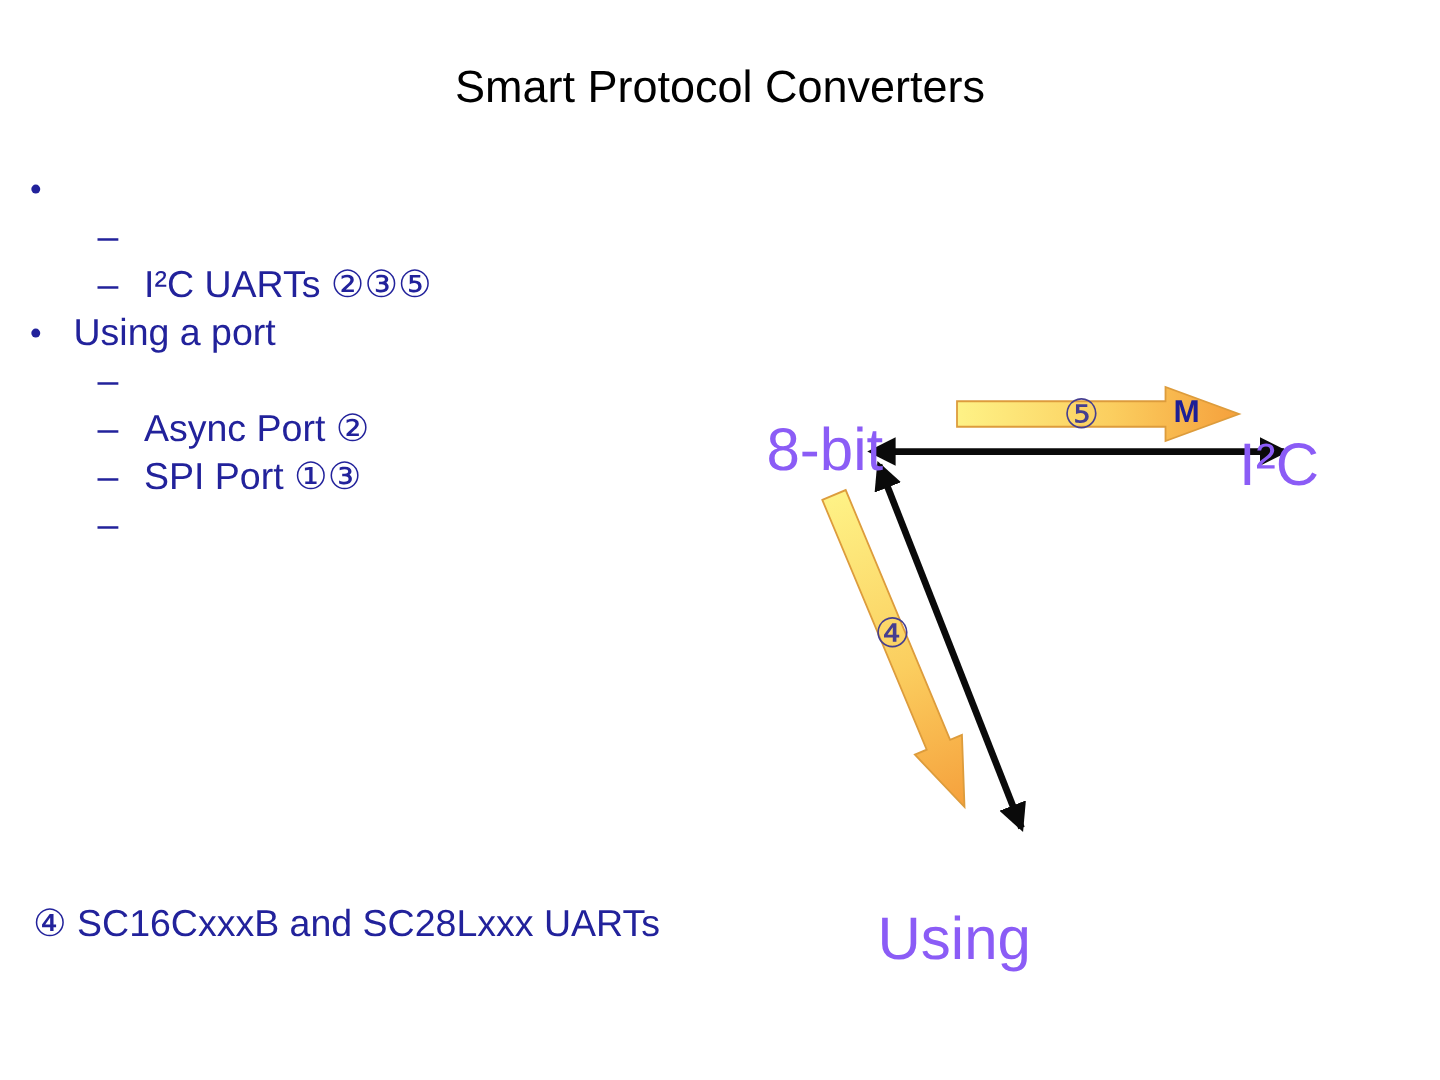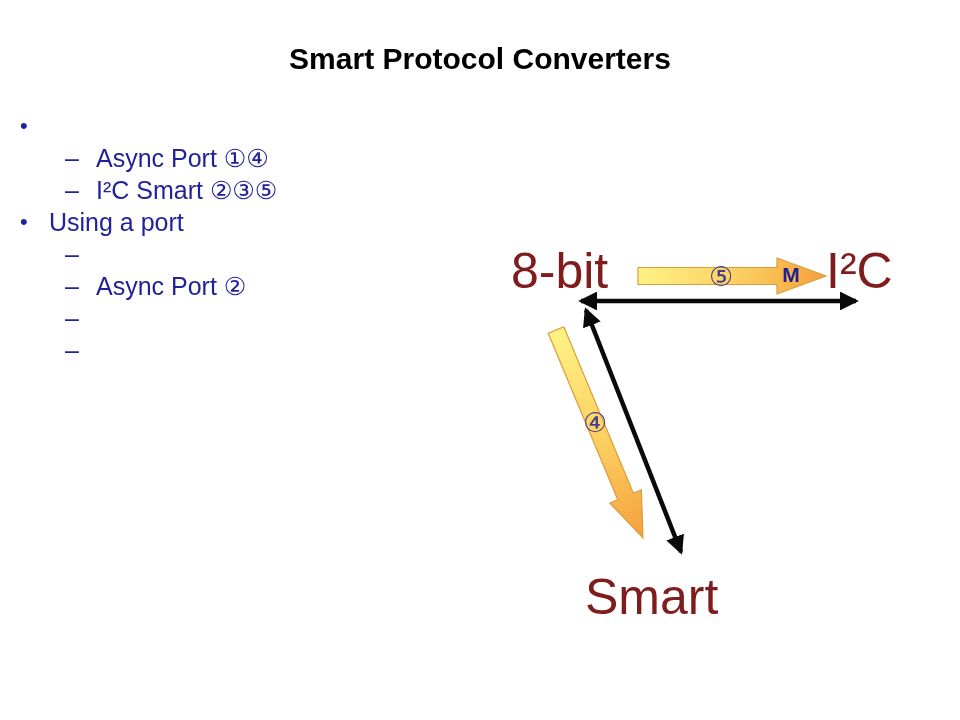--- a/index.html
+++ b/index.html
@@ -3,37 +3,37 @@
 <meta charset="utf-8">
 <style>
   html,body{margin:0;padding:0;}
   body{
     width:960px;height:720px;position:relative;background:#ffffff;
     font-family:"Liberation Sans","DejaVu Sans",sans-serif;
     overflow:hidden;
   }
   .title{
     position:absolute;top:42px;left:0;width:960px;
-    text-align:center;font-size:30px;font-weight:700;color:#000000;
+    text-align:center;font-size:30px;font-weight:400;color:#000000;
     letter-spacing:0px;
   }
   .bullet-list{position:absolute;left:0;top:110px;width:500px;color:#22229B;}
   .row{display:flex;height:32px;line-height:32px;font-size:25px;}
   .row.lvl1{padding-left:20px;}
   .row.lvl1 .marker{width:29px;font-size:22px;}
   .row.lvl2{padding-left:65px;}
   .row.lvl2 .marker{width:31px;}
   .footnotes{
     position:absolute;left:22px;top:600px;width:560px;
     font-size:25px;line-height:32px;color:#22229B;
   }
   .diagram-svg{position:absolute;left:0;top:0;}
-  .node-label{position:absolute;font-size:50px;color:#7f1d1d;white-space:nowrap;}
+  .node-label{position:absolute;font-size:40px;color:#8b5cf6;white-space:nowrap;margin-top:36px;}
   .label-8bit{left:511px;top:242px;}
-  .label-i2c{left:826px;top:242px;}
+  .label-i2c{left:826px;top:252px;}
   .label-async{left:585px;top:568px;}
   .badge{
     position:absolute;width:38px;text-align:center;
     font-size:27px;color:#453E90;font-family:"DejaVu Sans",sans-serif;
   }
   .badge-5{left:702px;top:261px;}
   .badge-4{left:576px;top:407px;}
   .master-label{
     position:absolute;left:778px;top:263px;width:26px;text-align:center;
     font-size:21px;font-weight:700;color:#1E1E96;
@@ -43,39 +43,39 @@
 <body>
 
 <div class="title">Smart Protocol Converters</div>
 
 <div class="bullet-list">
   <div class="row lvl1">
     <span class="marker">•</span>
   </div>
   <div class="row lvl2">
     <span class="marker">–</span>
-    <span>Async Port ①④</span>
   </div>
   <div class="row lvl2">
     <span class="marker">–</span>
-    <span>I²C Smart ②③⑤</span>
+    <span>I²C UARTs ②③⑤</span>
   </div>
   <div class="row lvl1">
     <span class="marker">•</span>
     <span>Using a port</span>
   </div>
   <div class="row lvl2">
     <span class="marker">–</span>
   </div>
   <div class="row lvl2">
     <span class="marker">–</span>
     <span>Async Port ②</span>
   </div>
   <div class="row lvl2">
     <span class="marker">–</span>
+    <span>SPI Port ①③</span>
   </div>
   <div class="row lvl2">
     <span class="marker">–</span>
   </div>
 </div>
 
 <svg class="diagram-svg" width="960" height="720" viewBox="0 0 960 720" xmlns="http://www.w3.org/2000/svg">
   <defs>
     <linearGradient id="gradH" gradientUnits="userSpaceOnUse" x1="638" y1="276" x2="826" y2="276">
       <stop offset="0" stop-color="#FEF286"></stop>
@@ -96,20 +96,21 @@
 
   <polygon points="548.2,333.3 563.8,326.7 633.4,493.2 641.3,489.9 643,538 609.9,503.1 617.8,499.8" fill="url(#gradD)" stroke="#DD9C3C" stroke-width="1.2"></polygon>
 
   <line x1="581" y1="301" x2="856" y2="301" stroke="#0A0A0A" stroke-width="4.5" marker-start="url(#arr)" marker-end="url(#arr)"></line>
 
   <line x1="586" y1="310" x2="681" y2="552" stroke="#0A0A0A" stroke-width="4.5" marker-start="url(#arr)" marker-end="url(#arr)"></line>
 </svg>
 
 <div class="node-label label-8bit">8-bit</div>
 <div class="node-label label-i2c">I²C</div>
-<div class="node-label label-async">Smart</div>
+<div class="node-label label-async">Using</div>
 
 <div class="badge badge-5">⑤</div>
 <div class="badge badge-4">④</div>
 <div class="master-label">M</div>
 
 <div class="footnotes">
+  <div>④ SC16CxxxB and SC28Lxxx UARTs</div>
 </div>
 
 </body></html>

